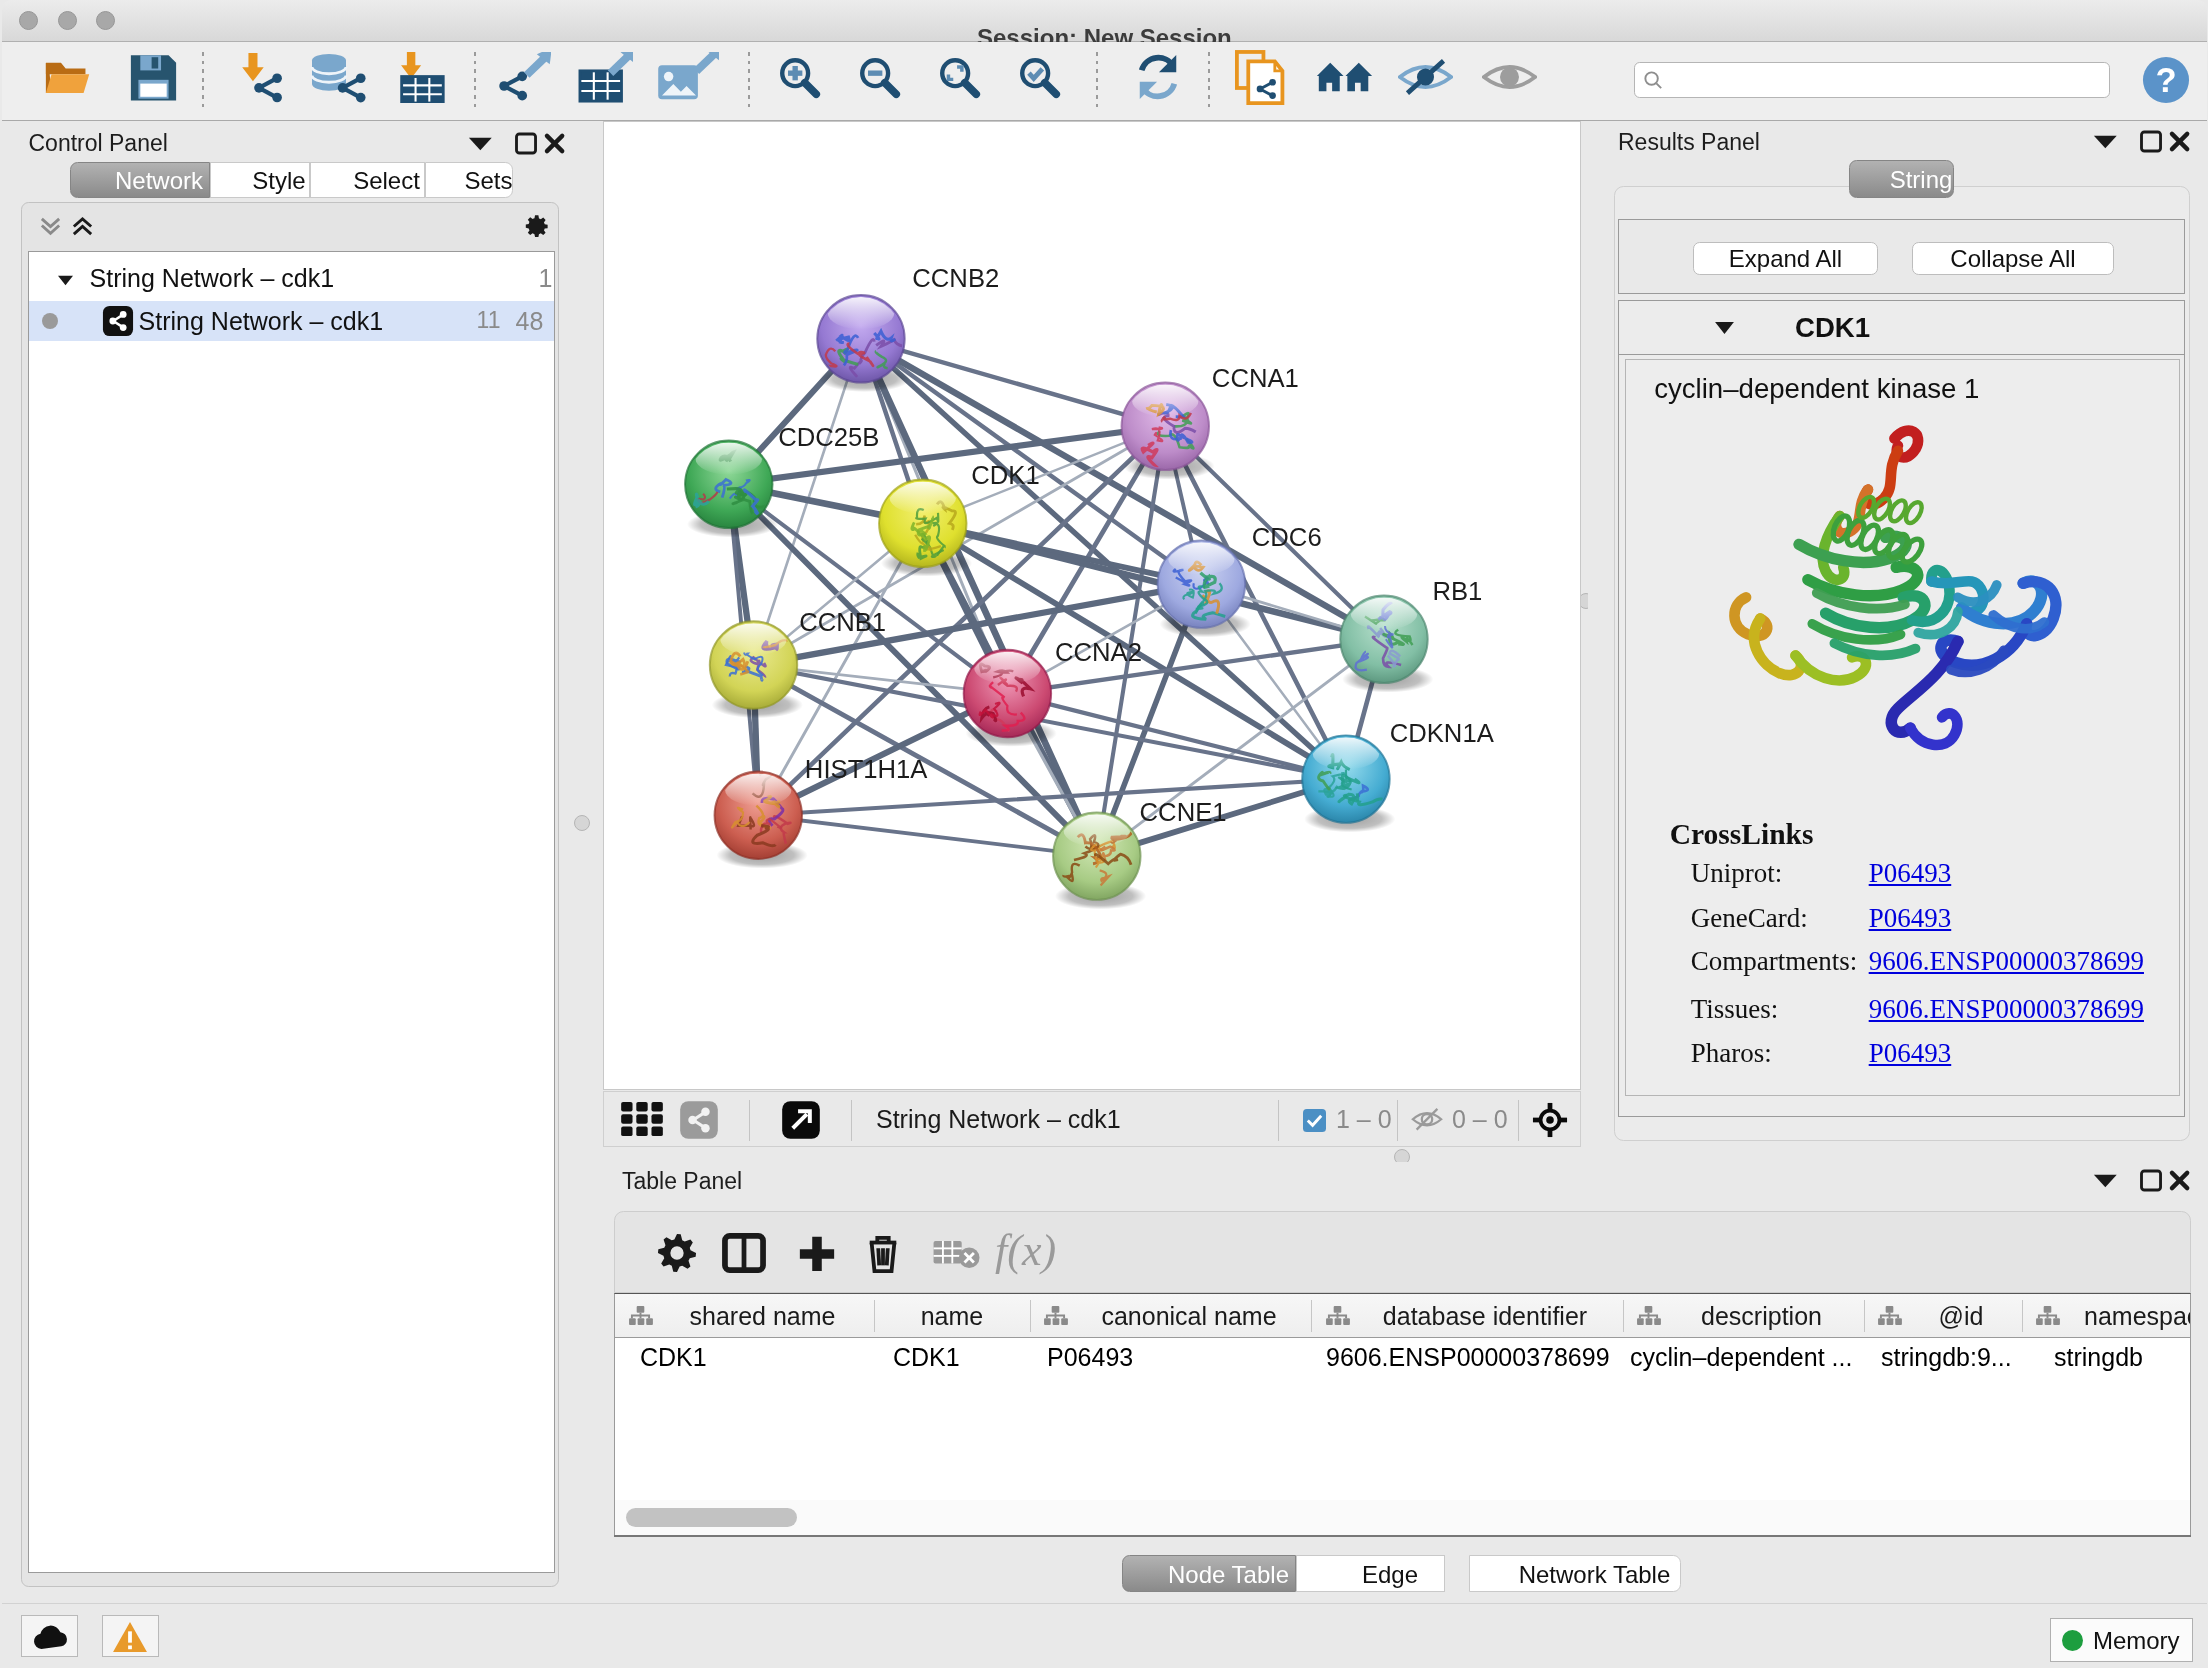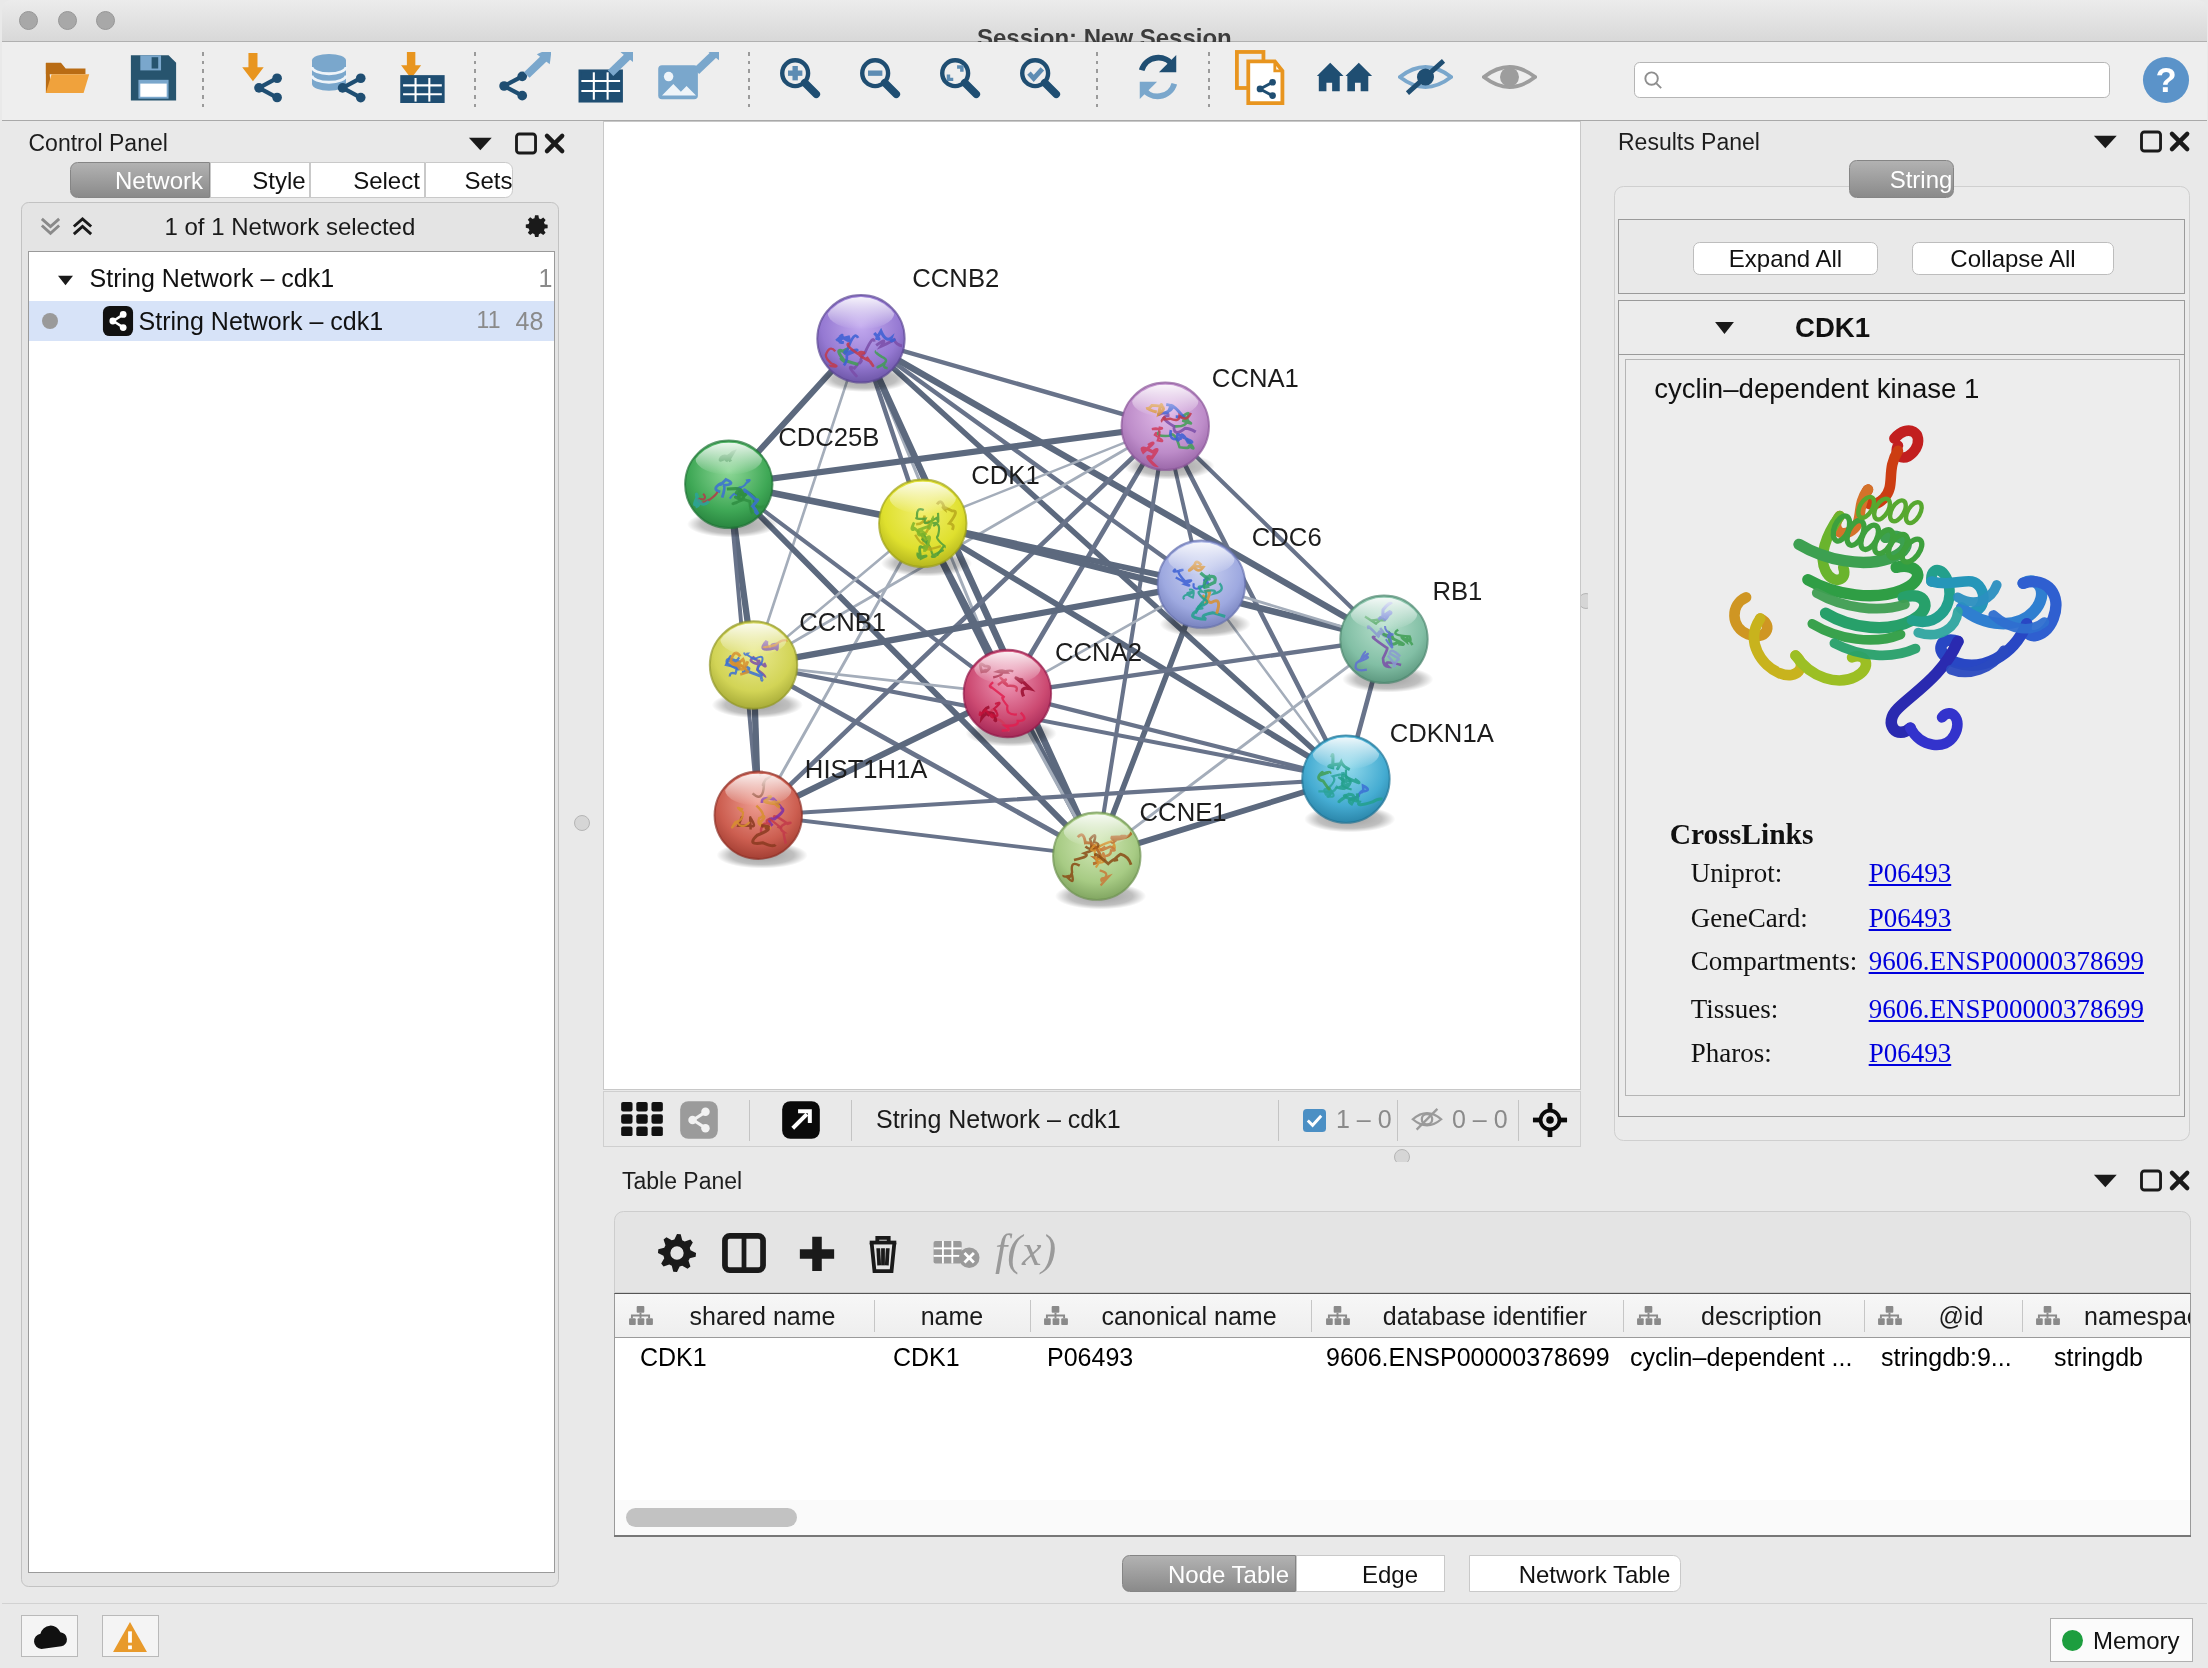--- a/index.html
+++ b/index.html
@@ -212,21 +212,20 @@
             <path d="M4 5 l9 8 9-8"></path>
             <path d="M4 12 l9 8 9-8"></path>
           </g>
         </svg>
       <svg class="ic abs" style="left:48px;top:11.4px" width="25" height="25" viewBox="0 0 26 26">
           <g fill="none" stroke="#1a1a1a" stroke-width="3">
             <path d="M4 13 l9-8 9 8"></path>
             <path d="M4 21 l9-8 9 8"></path>
           </g>
         </svg>
-      <div class="abs" style="left:0;top:9.5px;width:100%;text-align:center;font-size:24px;color:#1a1a1a;">1 of 1 Network selected</div>
       <svg class="ic abs" style="left:502px;top:9.5px" width="27" height="27" viewBox="0 0 24 24">
           <path fill="#1a1a1a" d="M12 8.5A3.5 3.5 0 1 0 12 15.5 3.5 3.5 0 0 0 12 8.5zm9 5v-3l-2.6-.5a6.7 6.7 0 0 0-.7-1.6l1.5-2.2-2.1-2.1-2.2 1.5a6.7 6.7 0 0 0-1.6-.7L12.8 2h-3l-.5 2.6a6.7 6.7 0 0 0-1.6.7L5.5 3.8 3.4 5.9 4.9 8.1a6.7 6.7 0 0 0-.7 1.6L1.6 10.2v3l2.6.5a6.7 6.7 0 0 0 .7 1.6l-1.5 2.2 2.1 2.1 2.2-1.5a6.7 6.7 0 0 0 1.6.7l.5 2.6h3l.5-2.6a6.7 6.7 0 0 0 1.6-.7l2.2 1.5 2.1-2.1-1.5-2.2a6.7 6.7 0 0 0 .7-1.6z"></path>
         </svg>
     </div>
 
     <div class="abs" style="left:5.7px;top:48px;width:527px;height:1322px;background:#fff;border:1px solid #9a9a9a;">
       <div class="abs" style="left:0;top:9.5px;width:100%;height:38px;">
         <svg class="ic abs" style="left:27px;top:11.4px" width="19" height="15" viewBox="0 0 20 16">
             <path fill="#1a1a1a" d="M2 3 L18 3 10 13z"></path>
           </svg>

